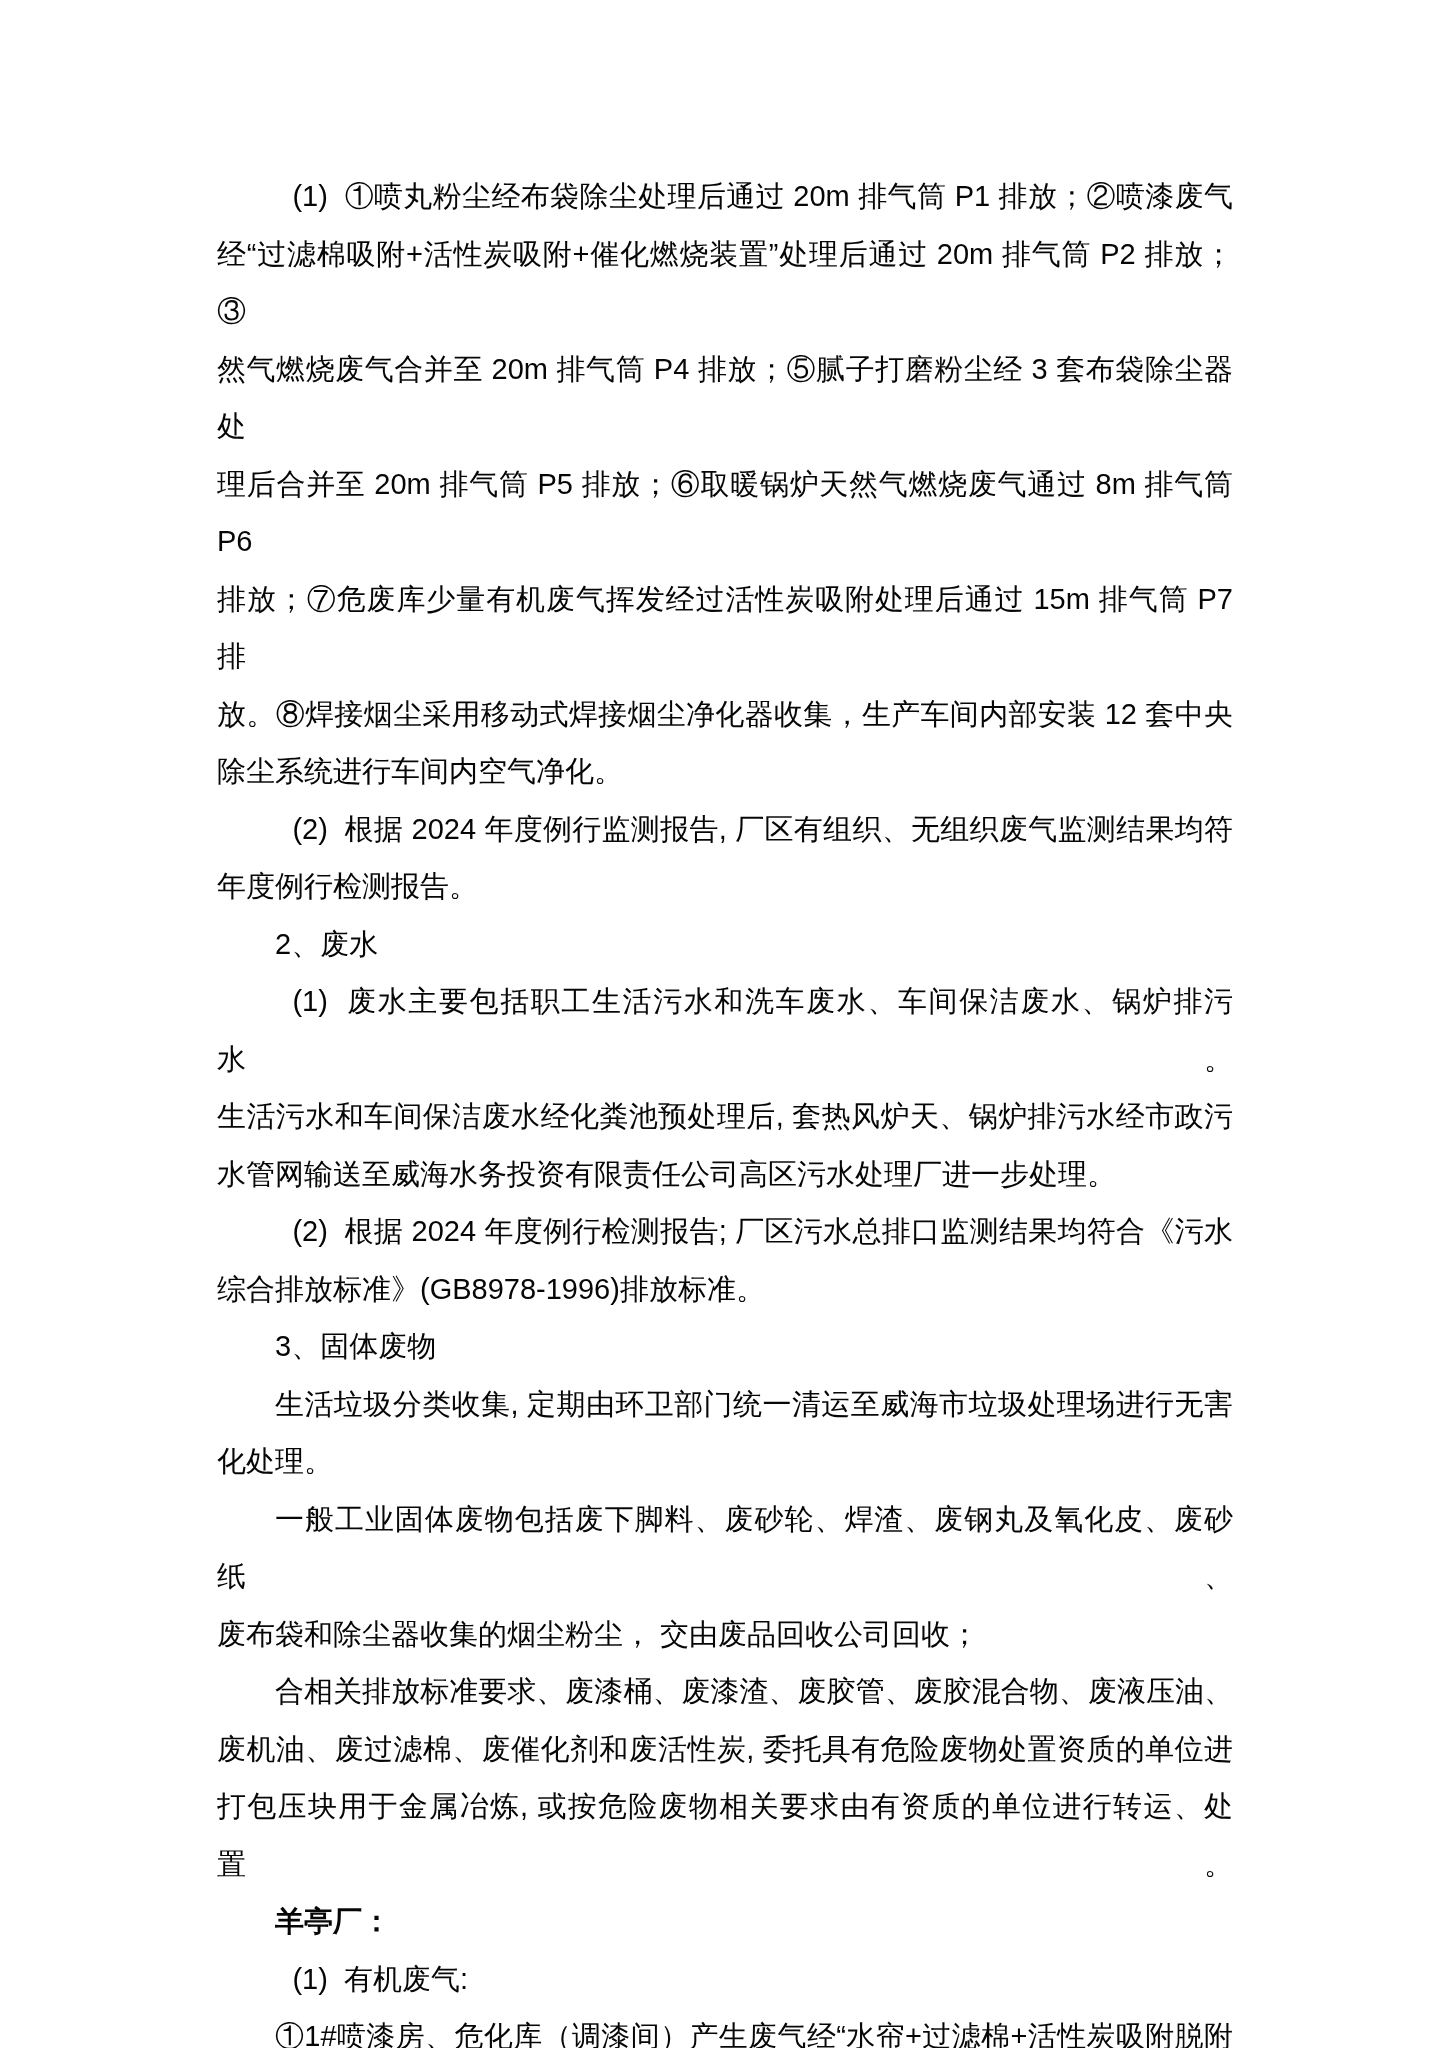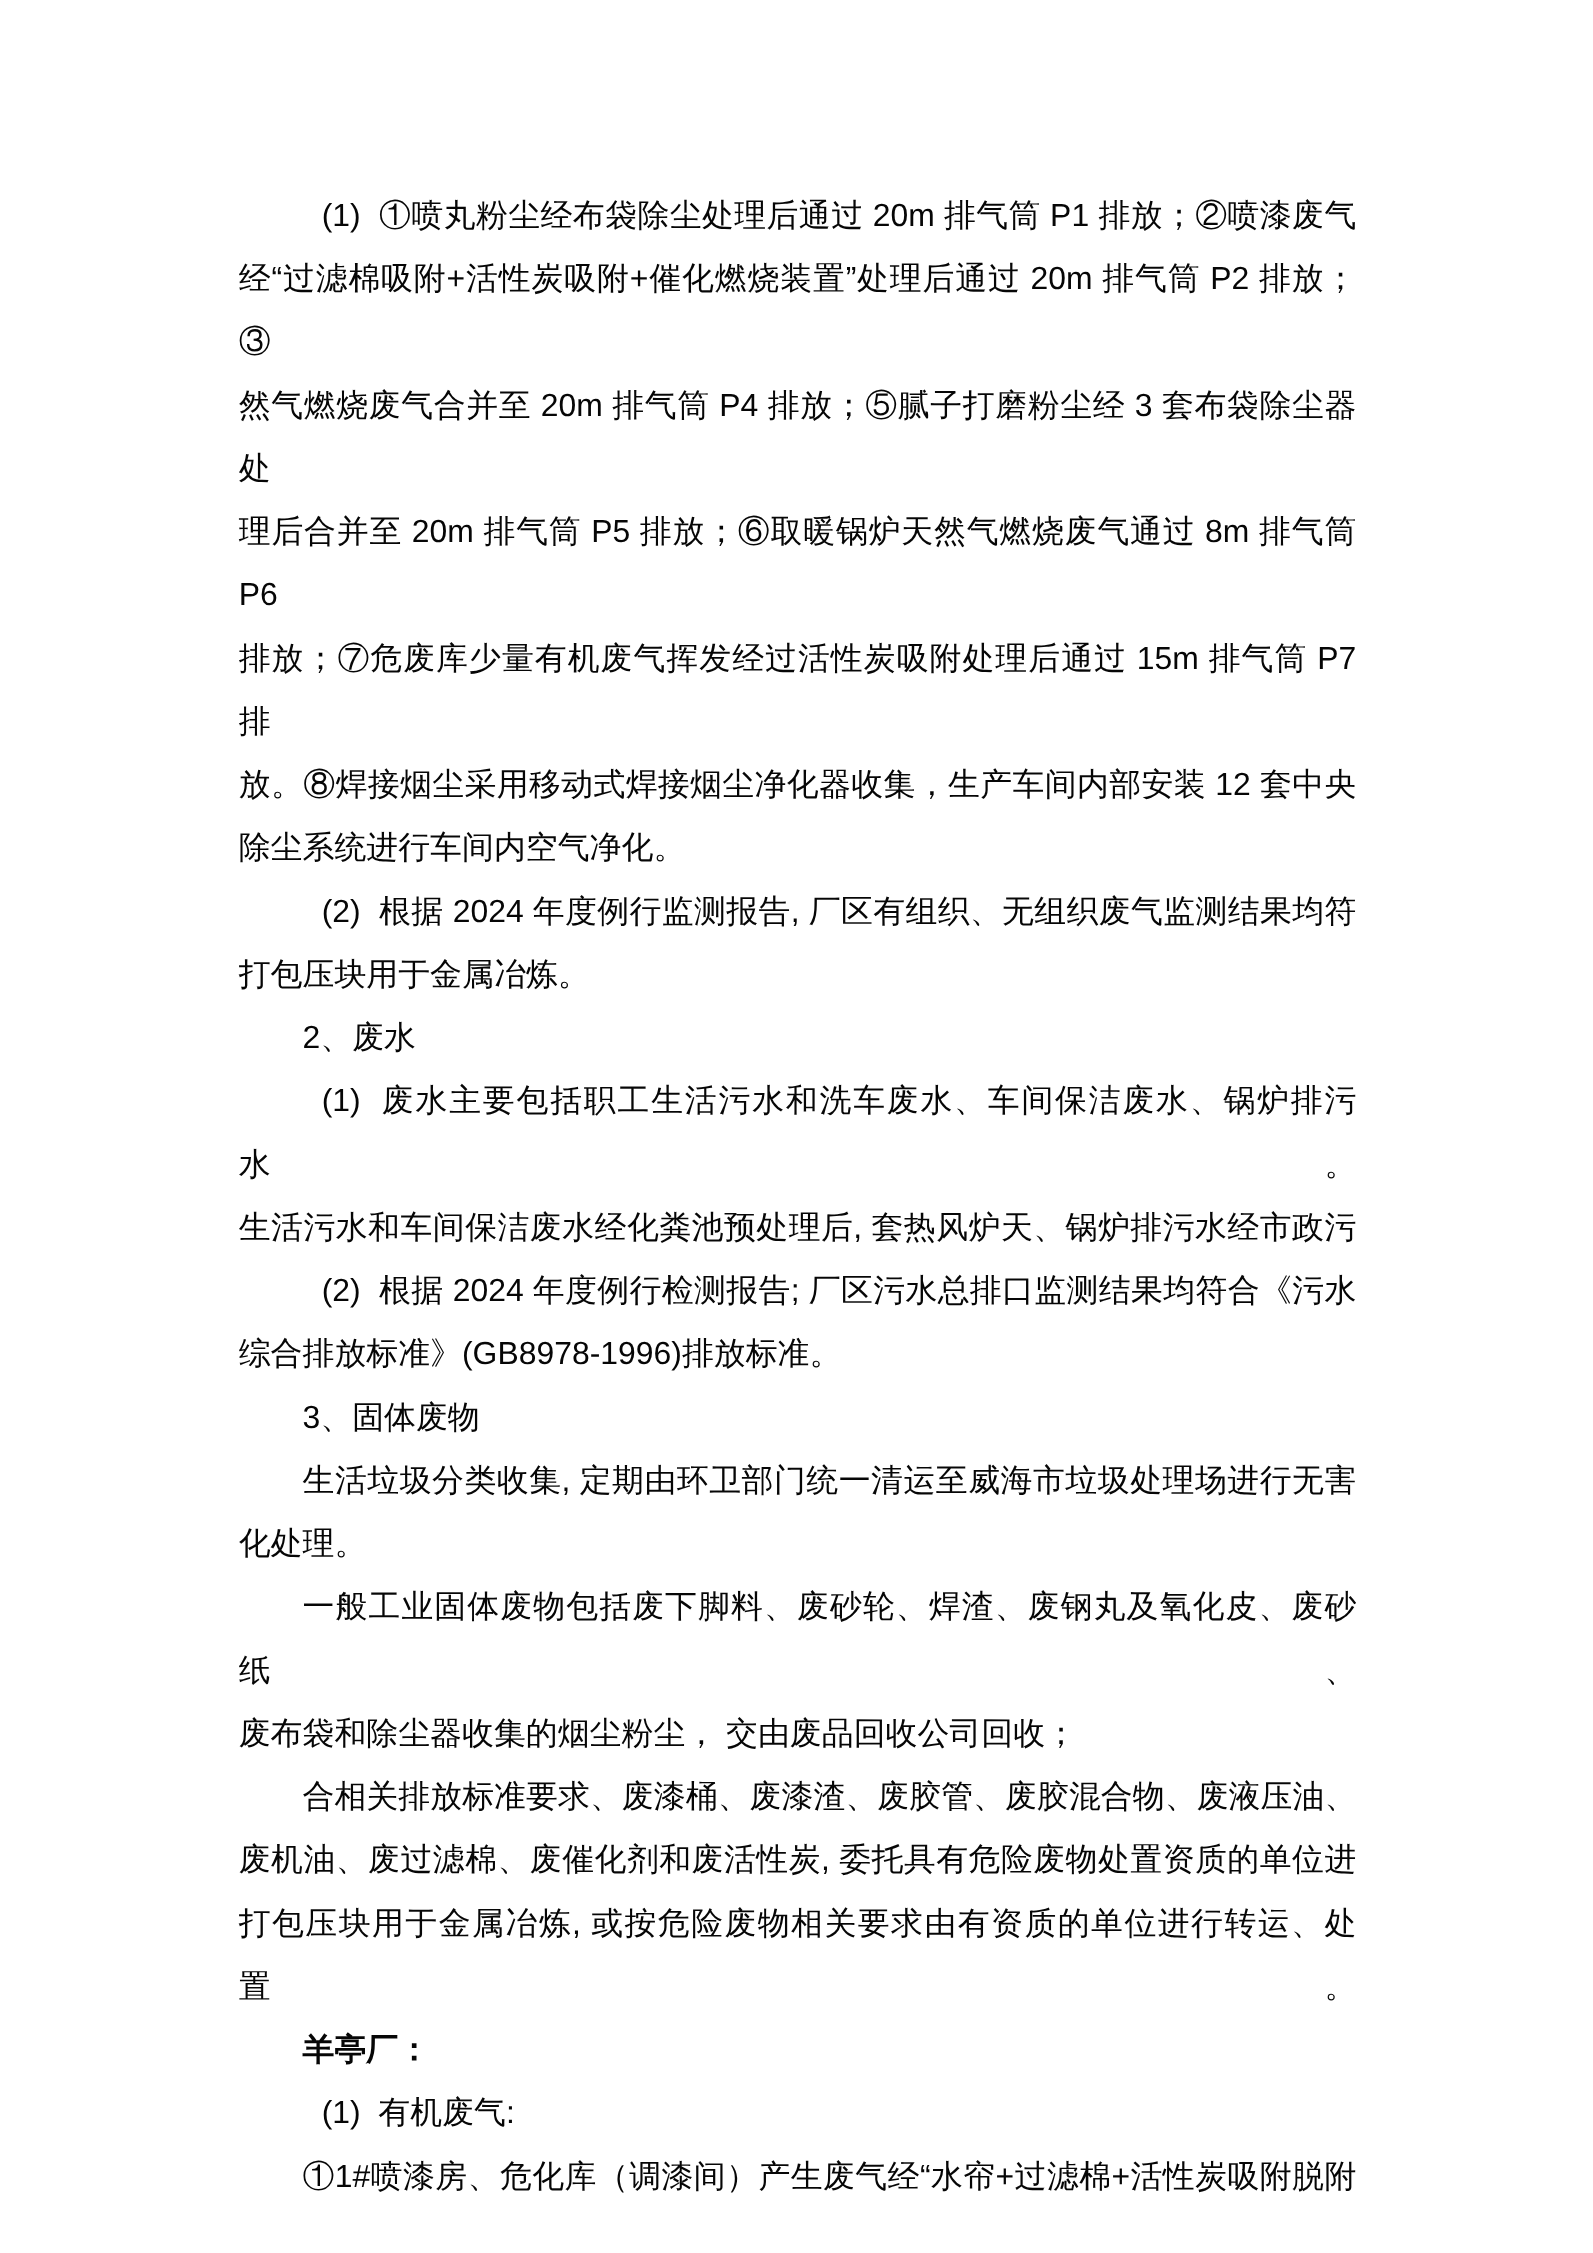--- a/index.html
+++ b/index.html
@@ -49,24 +49,25 @@
 <div class="page">
   <div class="doc-body">
       <div class="line jl" style="text-indent: 2.6em;">(1)  ①喷丸粉尘经布袋除尘处理后通过 20m 排气筒 P1 排放；②喷漆废气</div>
       <div class="line jl" style="text-indent: 0em;">经“过滤棉吸附+活性炭吸附+催化燃烧装置”处理后通过 20m 排气筒 P2 排放；③</div>
       <div class="line jl" style="text-indent: 0em;">然气燃烧废气合并至 20m 排气筒 P4 排放；⑤腻子打磨粉尘经 3 套布袋除尘器处</div>
       <div class="line jl" style="text-indent: 0em;">理后合并至 20m 排气筒 P5 排放；⑥取暖锅炉天然气燃烧废气通过 8m 排气筒 P6</div>
       <div class="line jl" style="text-indent: 0em;">排放；⑦危废库少量有机废气挥发经过活性炭吸附处理后通过 15m 排气筒 P7 排</div>
       <div class="line jl" style="text-indent: 0em;">放。⑧焊接烟尘采用移动式焊接烟尘净化器收集，生产车间内部安装 12 套中央</div>
       <div class="line" style="text-indent: 0em;">除尘系统进行车间内空气净化。</div>
       <div class="line jl" style="text-indent: 2.6em;">(2)  根据 2024 年度例行监测报告, 厂区有组织、无组织废气监测结果均符</div>
-      <div class="line" style="text-indent: 0em;">打包压块用于金属冶炼。</div>
+      <div class="line" style="text-indent: 0em;">年度例行检测报告。</div>
       <div class="line" style="text-indent: 2em;">2、废水</div>
       <div class="line jl" style="text-indent: 2.6em;">(1)  废水主要包括职工生活污水和洗车废水、车间保洁废水、锅炉排污水。</div>
       <div class="line jl" style="text-indent: 0em;">生活污水和车间保洁废水经化粪池预处理后, 套热风炉天、锅炉排污水经市政污</div>
+      <div class="line" style="text-indent: 0em;">水管网输送至威海水务投资有限责任公司高区污水处理厂进一步处理。</div>
       <div class="line jl" style="text-indent: 2.6em;">(2)  根据 2024 年度例行检测报告; 厂区污水总排口监测结果均符合《污水</div>
       <div class="line" style="text-indent: 0em;">综合排放标准》(GB8978-1996)排放标准。</div>
       <div class="line" style="text-indent: 2em;">3、固体废物</div>
       <div class="line jl" style="text-indent: 2em;">生活垃圾分类收集, 定期由环卫部门统一清运至威海市垃圾处理场进行无害</div>
       <div class="line" style="text-indent: 0em;">化处理。</div>
       <div class="line jl" style="text-indent: 2em;">一般工业固体废物包括废下脚料、废砂轮、焊渣、废钢丸及氧化皮、废砂纸、</div>
       <div class="line" style="text-indent: 0em;">废布袋和除尘器收集的烟尘粉尘， 交由废品回收公司回收；</div>
       <div class="line jl" style="text-indent: 2em;">合相关排放标准要求、废漆桶、废漆渣、废胶管、废胶混合物、废液压油、</div>
       <div class="line jl" style="text-indent: 0em;">废机油、废过滤棉、废催化剂和废活性炭, 委托具有危险废物处置资质的单位进</div>
       <div class="line jl" style="text-indent: 0em;">打包压块用于金属冶炼, 或按危险废物相关要求由有资质的单位进行转运、处置。</div>

